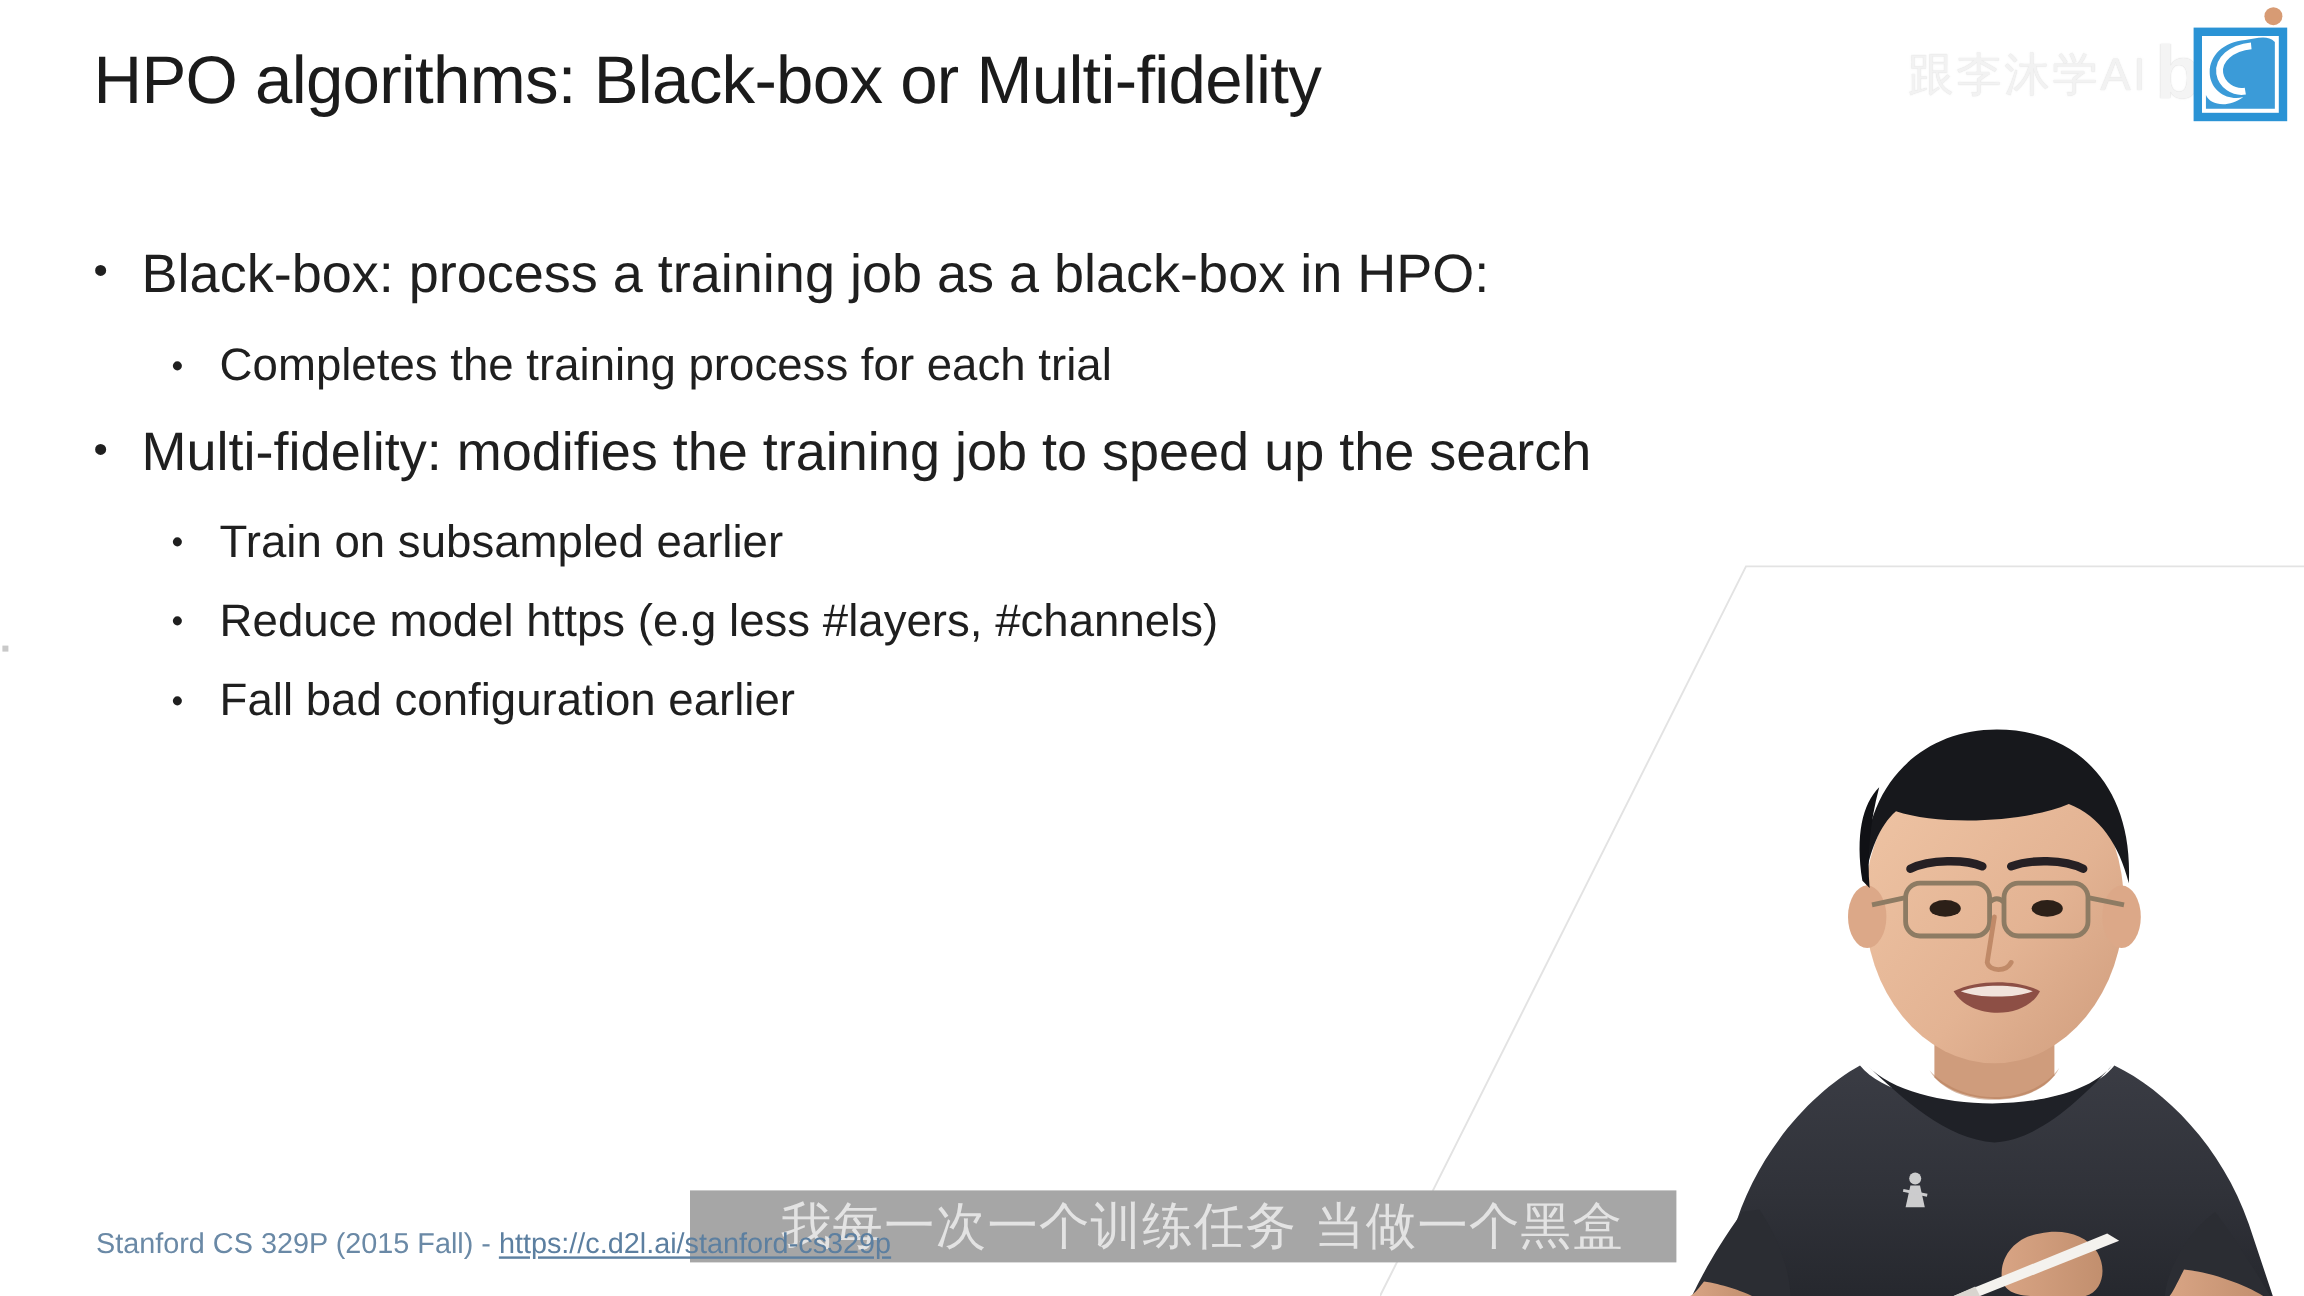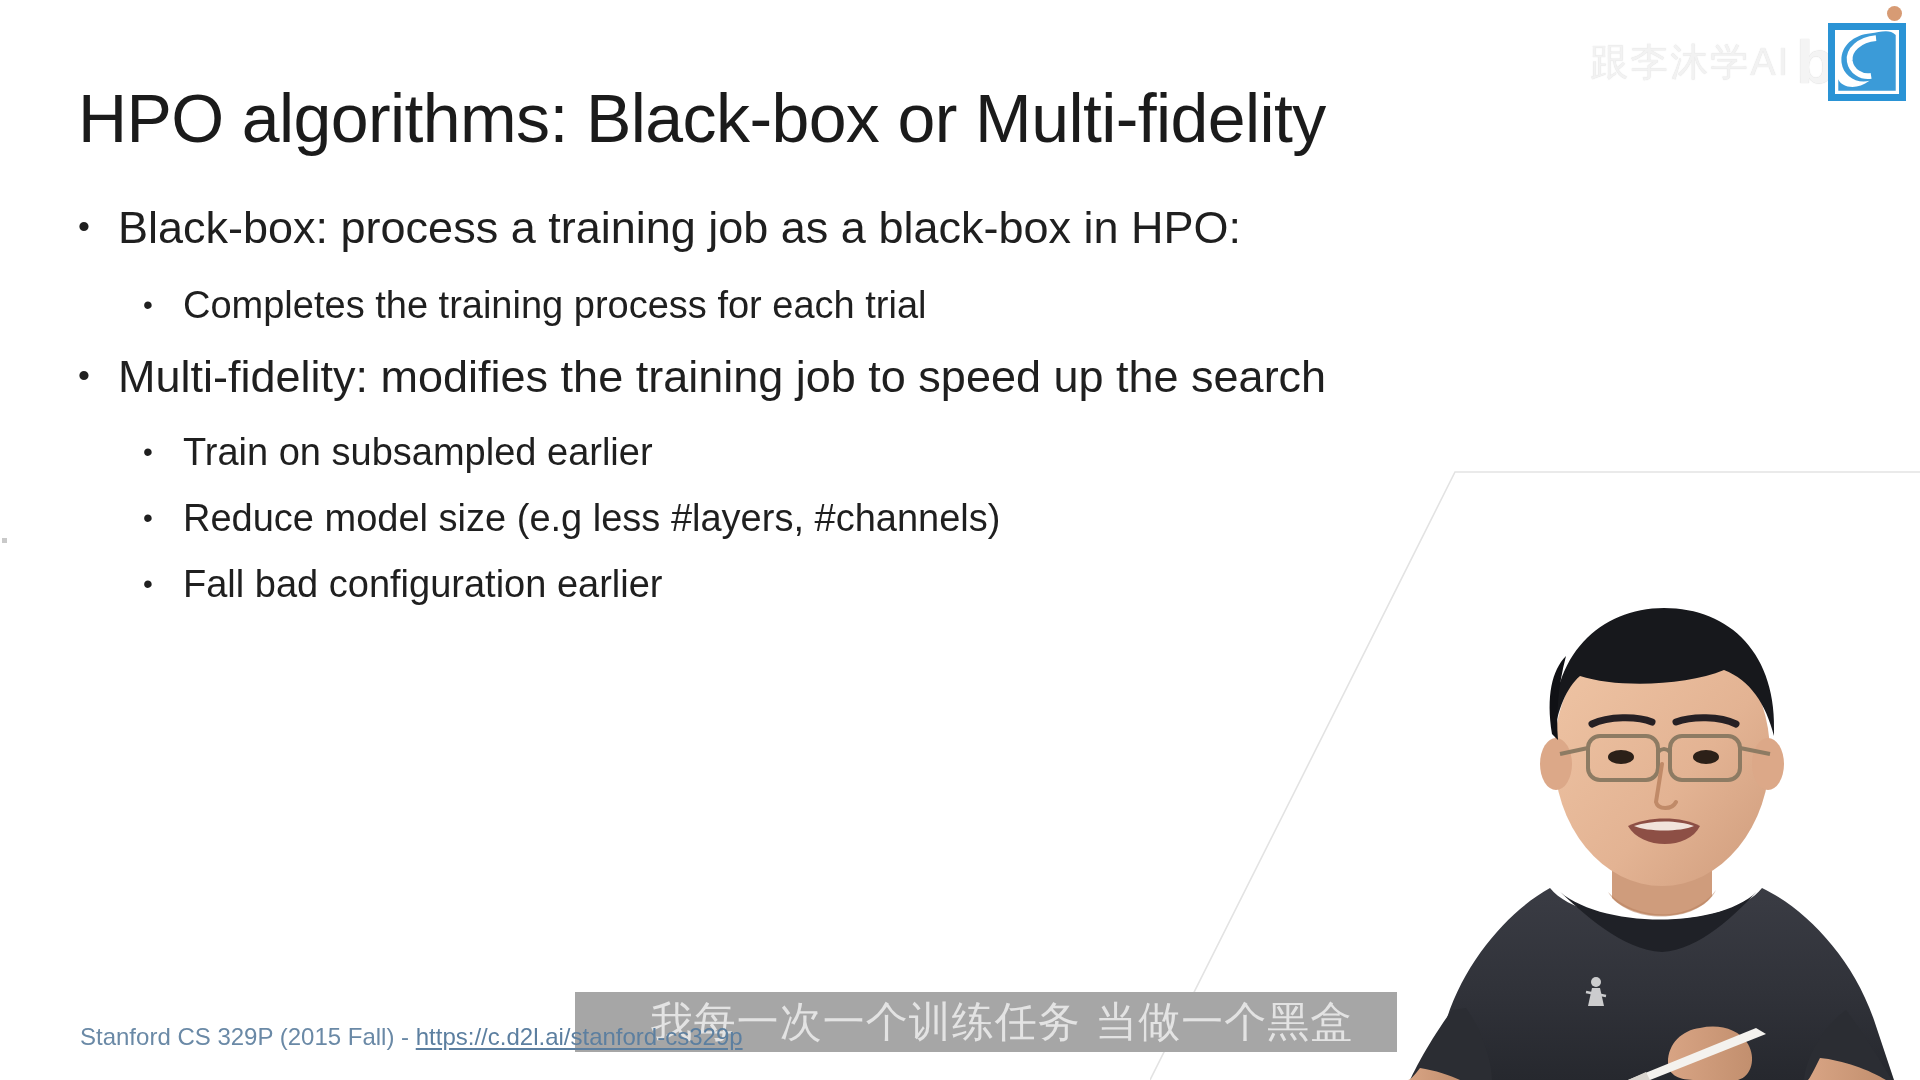--- a/index.html
+++ b/index.html
@@ -20,27 +20,26 @@
     background: #ffffff;
     overflow: hidden;
   }
 
   
   #slide-title {
     position: absolute;
     left: 78px;
     top: 36px;
     width: 1430px;
-    font-size: 68px;
+    font-size: 56px;
     line-height: 1.12;
     font-weight: 400;
     color: #1b1b1b;
     letter-spacing: -0.6px;
     white-space: nowrap;
-    margin-top: 44px;
   }
 
   
   #body {
     position: absolute;
     left: 78px;
     top: 205px;
     width: 1700px;
   }
 
@@ -249,21 +248,21 @@
 
     <div class="bullet-row lvl2">
       <span class="dot">•</span>
       <span class="btxt">Train on subsampled earlier</span>
     </div>
 
     <div class="sp-d"></div>
 
     <div class="bullet-row lvl2">
       <span class="dot">•</span>
-      <span class="btxt">Reduce model size (e.g less #layers, #channels)</span>
+      <span class="btxt">Reduce model https (e.g less #layers, #channels)</span>
     </div>
 
     <div class="sp-e"></div>
 
     <div class="bullet-row lvl2">
       <span class="dot">•</span>
       <span class="btxt">Fall bad configuration earlier</span>
     </div>
 
   </div>

